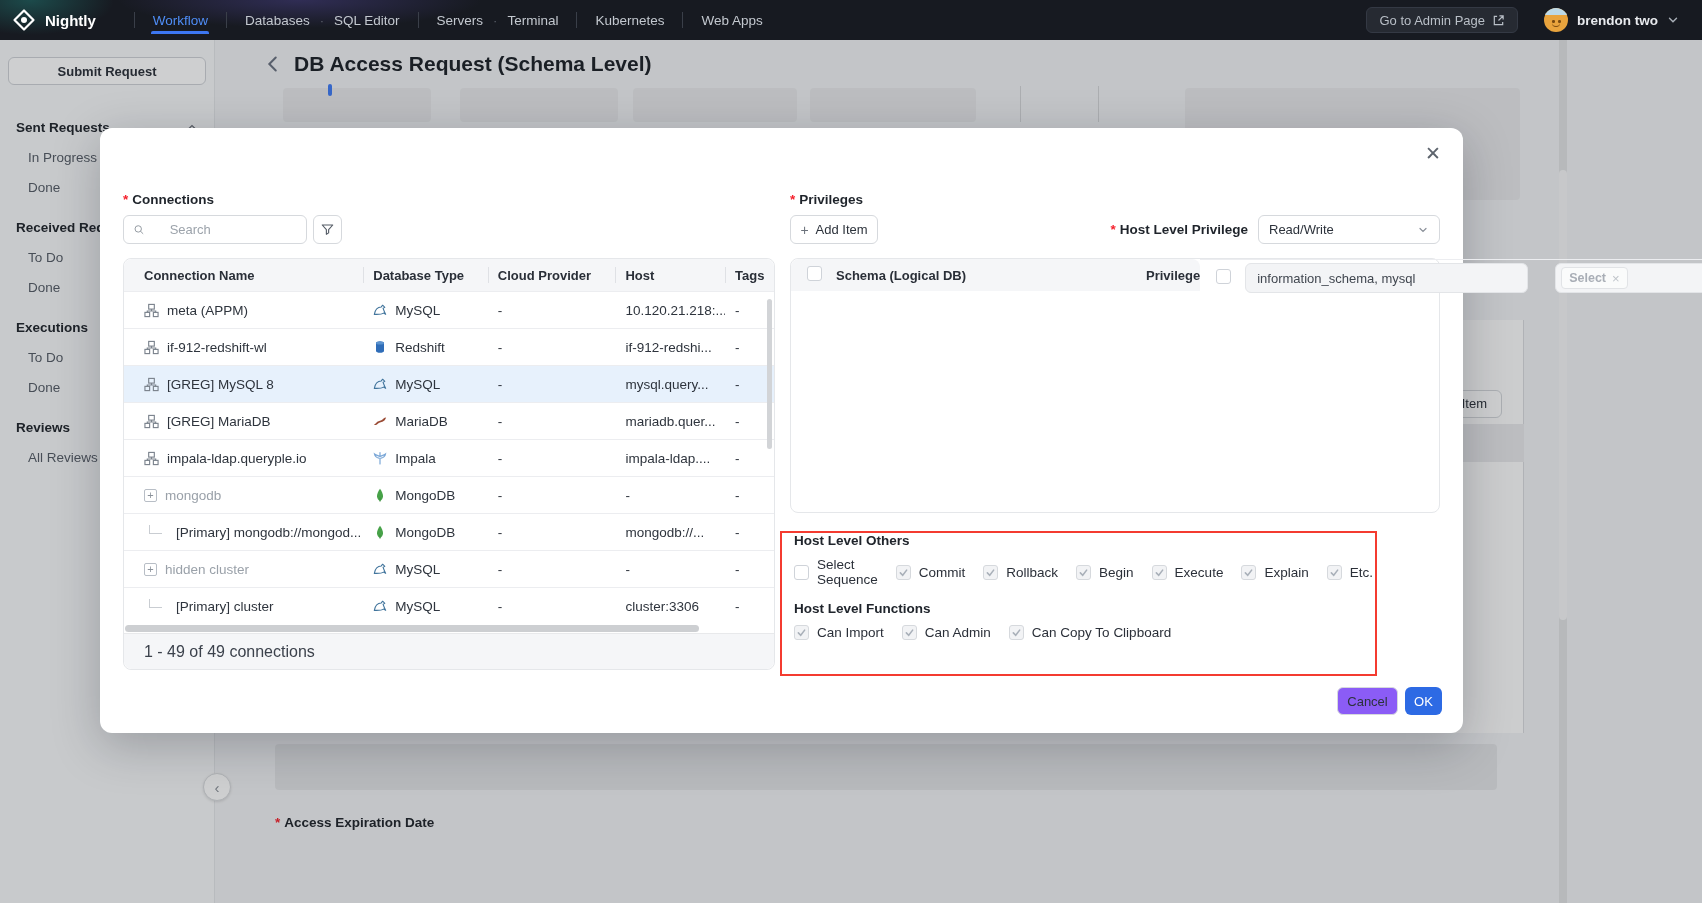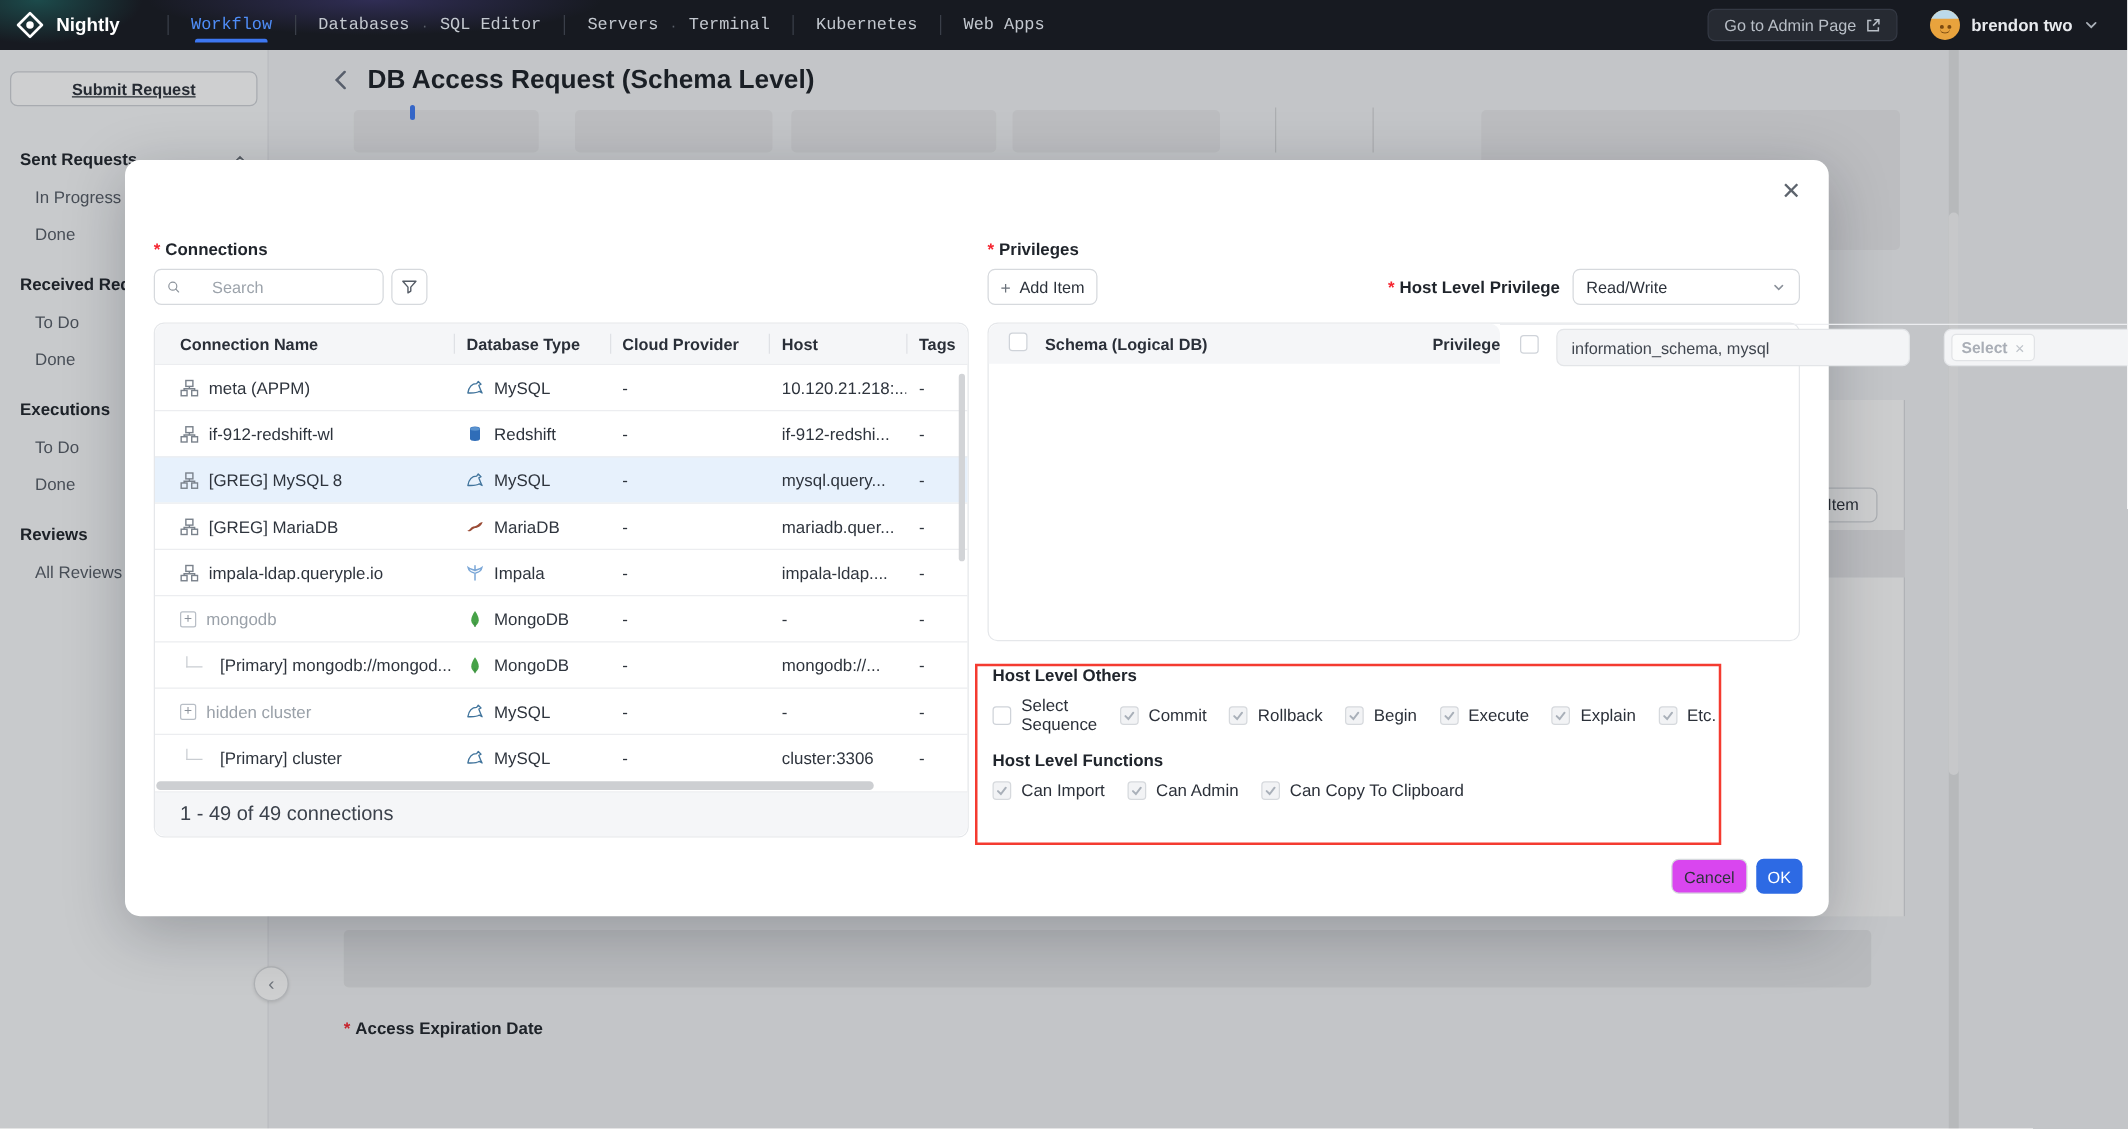--- a/index.html
+++ b/index.html
@@ -11,34 +11,34 @@
     background:
       radial-gradient(120px 50px at 30px 0px, rgba(38,166,154,.35), transparent 70%),
       radial-gradient(260px 40px at 300px 0px, rgba(106,90,205,.30), transparent 70%),
       #171a21;
     display:flex; color:#cfd3da; z-index:5; }
   .nav-left { display:flex; align-items:center; height:100%; }
   .logo { width:26px; height:26px; margin-left:11px; margin-right:8px; display:flex; align-items:center; justify-content:center; }
   .brand { color:#ffffff; font-weight:700; font-size:15px; margin-right:20px; }
   .nav-sep { width:1px; height:16px; background:#3a3f49; margin:0 18px; }
   .nav-dot { color:#5b616b; margin:0 10px; font-size:13px; }
-  .nav-item { font-size:13.5px; color:#c3c8cf; cursor:pointer; position:relative; height:28px; display:flex; align-items:center;font-family:Liberation Mono, monospace; }
+  .nav-item { font-size:13.5px; color:#c3c8cf; cursor:pointer; position:relative; height:28px; display:flex; align-items:center; }
   .nav-item.active { color:#4f8df7; }
   .nav-item.active::after { content:""; position:absolute; left:50%; transform:translateX(-50%); bottom:0; width:58px; height:3px; background:#3d77f2; border-radius:2px 2px 0 0; }
   .nav-right { margin-left:auto; display:flex; align-items:center; margin-right:22px; }
   .admin-btn { background:#262a32; border:1px solid #343944; color:#b9bfc7; font-size:13px; border-radius:6px; height:26px; padding:0 12px; display:flex; align-items:center; gap:7px; cursor:pointer; margin-right:26px; }
   .avatar { width:24px; height:24px; border-radius:50%; background:#e8a33d; position:relative; overflow:hidden; margin-right:9px; }
   .avatar::before { content:""; position:absolute; left:0; top:0; width:100%; height:7px; background:#bcd9e8; }
   .avatar .eye { position:absolute; width:2.5px; height:2.5px; background:#7a4a10; border-radius:50%; top:12px; }
   .avatar .smile { position:absolute; left:8px; top:15px; width:8px; height:4px; border-bottom:1.5px solid #7a4a10; border-radius:0 0 8px 8px; }
   .user-name { color:#e8eaee; font-size:13.5px; font-weight:600; margin-right:8px; }
 
   
   .sidebar { position:absolute; left:0; top:40px; width:215px; height:863px; background:#f8f9fa; border-right:1px solid #e4e6e9; padding-top:17px; }
-  .submit-btn { display:block; width:198px; height:28px; margin:0 auto; background:#ffffff; border:1px solid #cfd2d7; border-radius:6px; font-size:13px; font-weight:600; color:#2b3039; cursor:pointer; font-family:inherit;text-decoration:underline; }
+  .submit-btn { display:block; width:198px; height:28px; margin:0 auto; background:#ffffff; border:1px solid #cfd2d7; border-radius:6px; font-size:13px; font-weight:600; color:#2b3039; cursor:pointer; font-family:inherit; }
   .side-list { margin-top:27px; }
   .sec-title { height:30px; display:flex; align-items:center; justify-content:space-between; padding:0 16px; font-size:13.5px; font-weight:700; color:#20252c; cursor:pointer; }
   .sec-title.gap { margin-top:10px; }
   .side-item { height:30px; display:flex; align-items:center; padding-left:28px; font-size:13.5px; color:#555c66; cursor:pointer; }
 
   
   .page-title-row { position:absolute; left:215px; top:40px; width:1487px; height:48px; display:flex; align-items:center; }
   .back-arrow { margin-left:47px; margin-right:10px; cursor:pointer; display:flex; }
   .page-title { font-size:21px; font-weight:700; color:#1b2027; }
   .frag { position:absolute; background:#e8e9eb; }
@@ -122,21 +122,21 @@
   .red-box { position:absolute; left:680px; top:403px; width:597px; height:145px; border:2px solid #f43b30; padding:0 12px 0 12px; }
   .hl-title { font-size:13.5px; font-weight:700; color:#20252c; }
   .cb-row { display:flex; align-items:center; margin-top:9px; }
   .cb-item { display:inline-flex; align-items:center; gap:8px; margin-right:18px; font-size:13.5px; color:#2b3039; cursor:pointer; }
   .cb { width:15px; height:15px; border:1px solid #cfd3d9; border-radius:3px; background:#fff; display:inline-flex; align-items:center; justify-content:center; flex:none; }
   .cb svg { display:none; }
   .cb.on { background:#f2f3f5; border-color:#d6d9dd; }
   .cb.on svg { display:block; }
   .fn-title { margin-top:14px; }
 
-  .cancel-btn { position:absolute; left:1237px; top:559px; width:61px; height:28px; background:#d946ef; border:1px solid #d6d9dd; border-radius:6px; font-size:13px; color:#2c323b; cursor:pointer; font-family:inherit; }
+  .cancel-btn { position:absolute; left:1237px; top:559px; width:61px; height:28px; background:#8b5cf6; border:1px solid #d6d9dd; border-radius:6px; font-size:13px; color:#2c323b; cursor:pointer; font-family:inherit; }
   .ok-btn { position:absolute; left:1305px; top:559px; width:37px; height:28px; background:#2d6ae4; border:none; border-radius:6px; font-size:13px; color:#fff; cursor:pointer; font-family:inherit; }
 </style>
 </head>
 <body>
 
 <div class="screen">
 
   <div class="navbar">
     <div class="nav-left">
       <span class="logo">

